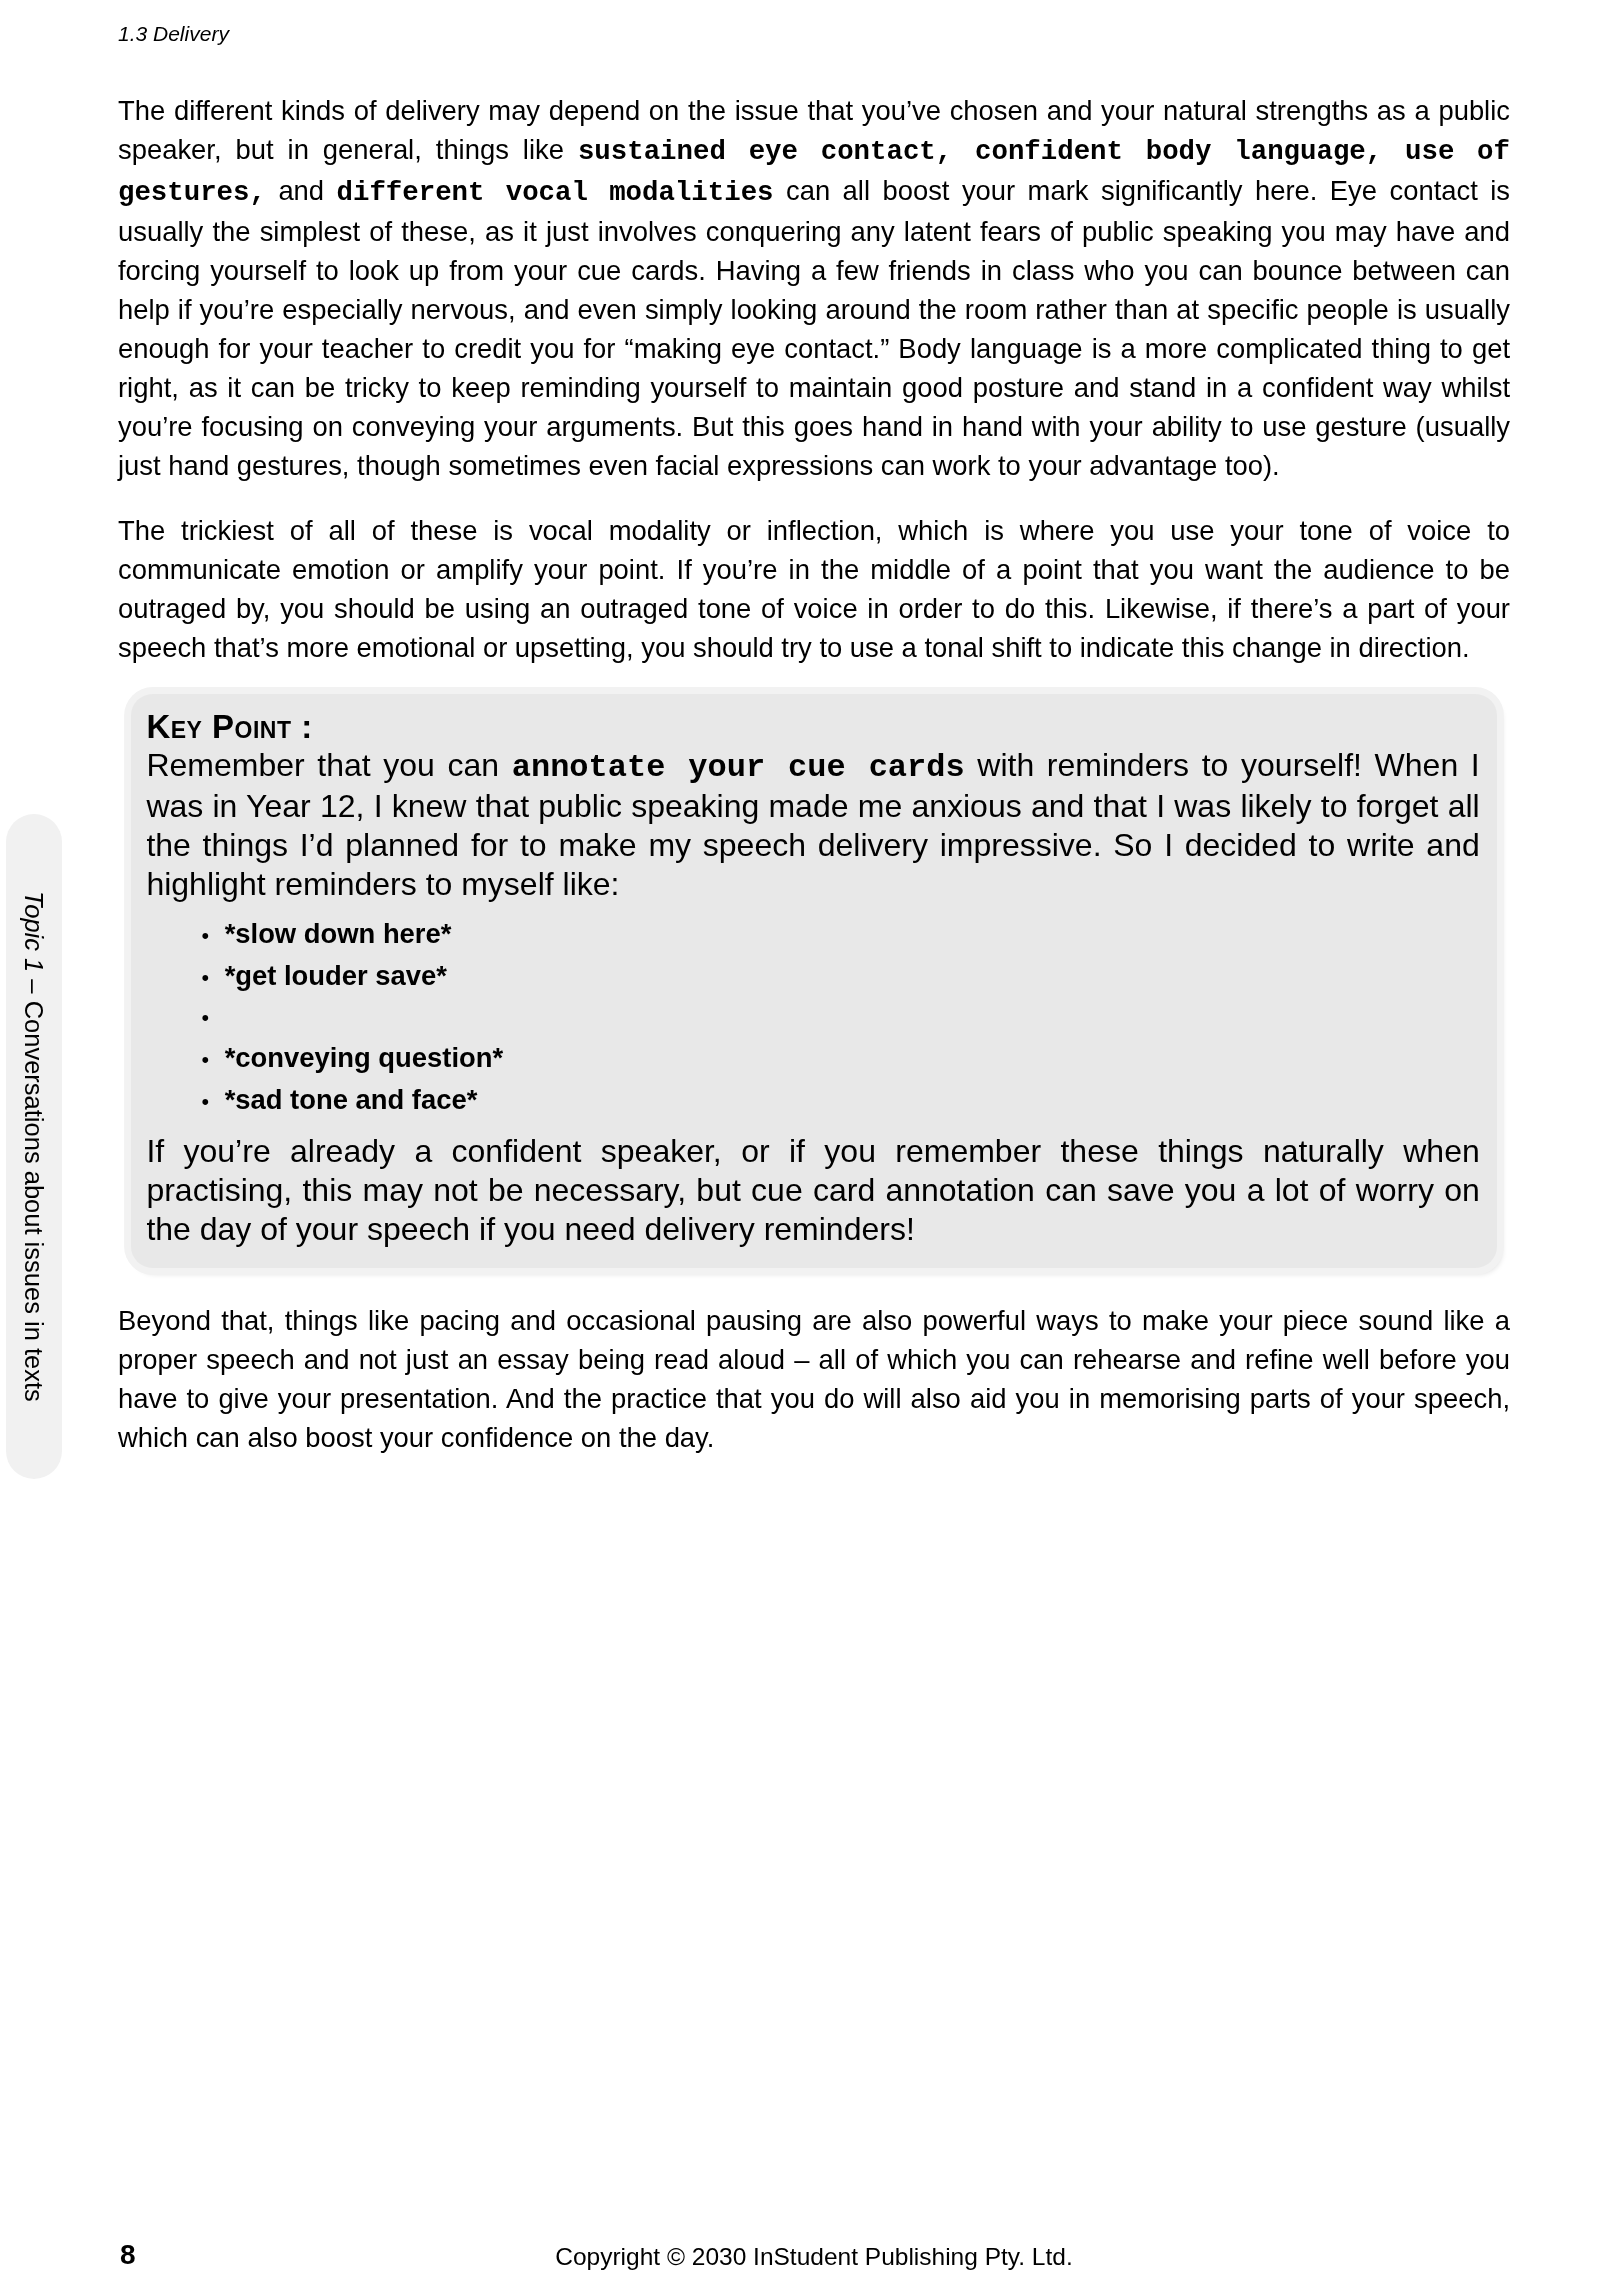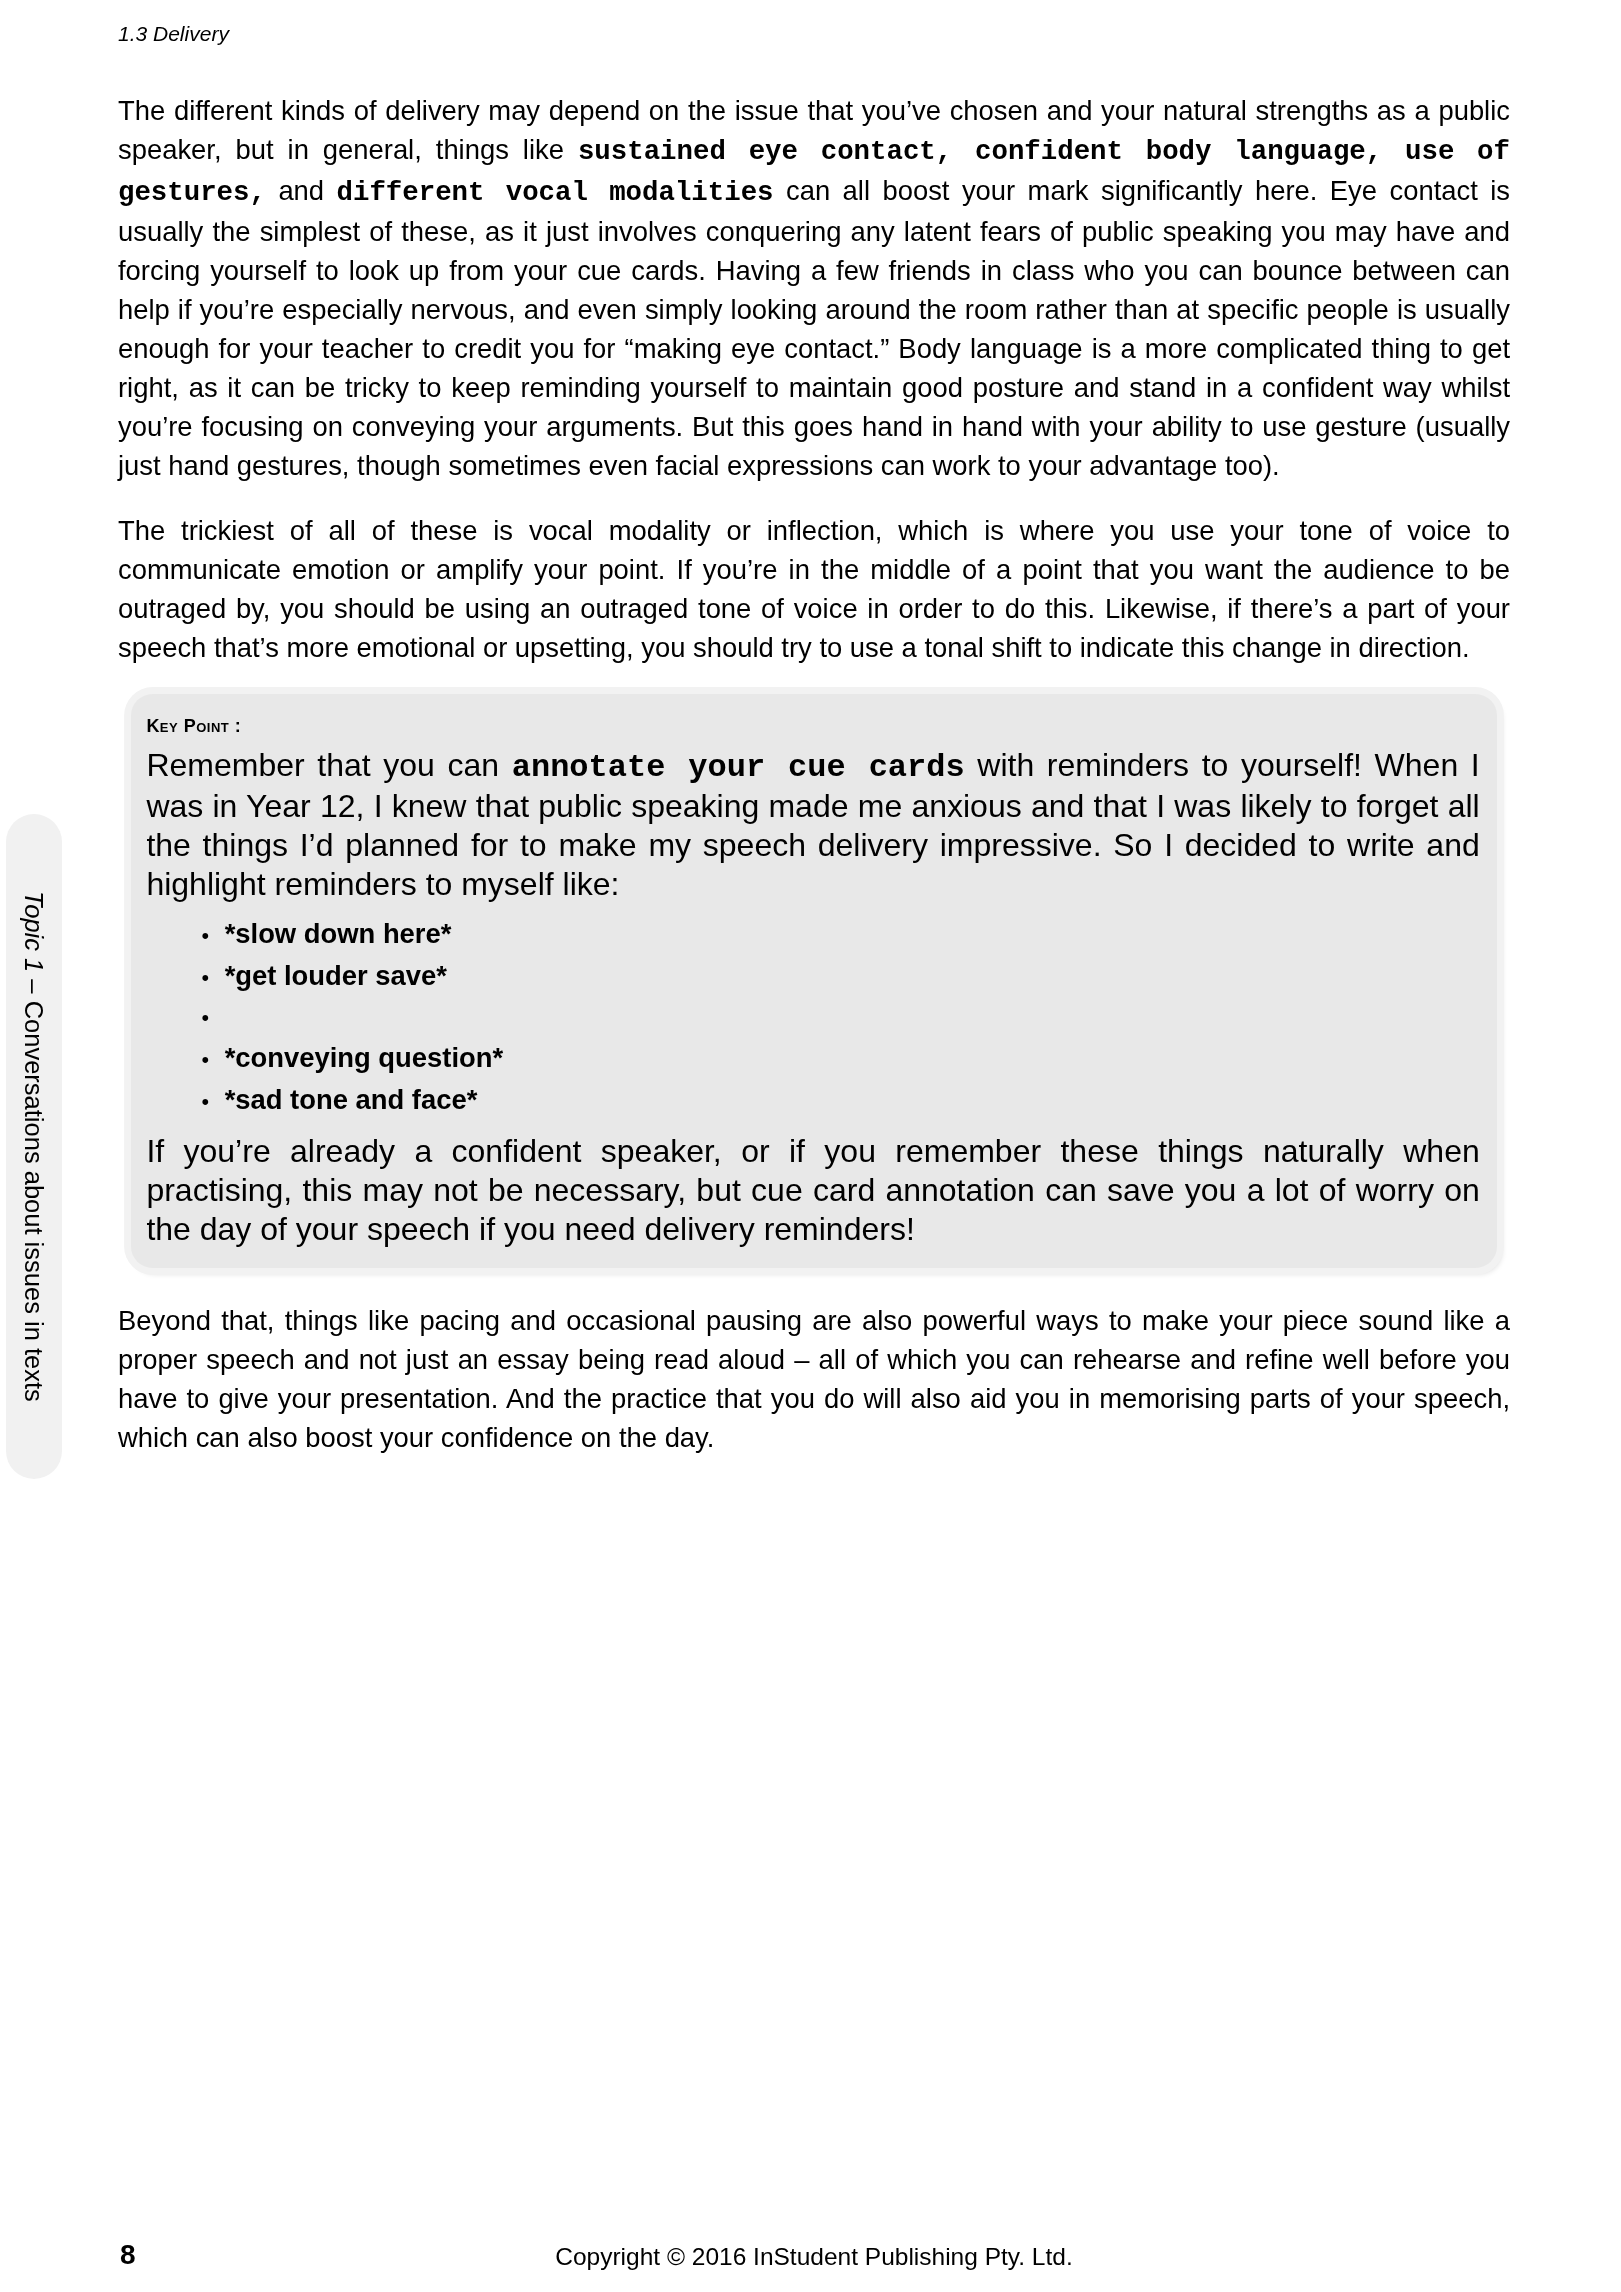--- a/index.html
+++ b/index.html
@@ -52,21 +52,21 @@
 
   
   .keypoint {
     background:var(--key-point-bg, #e8e8e8);
     border-radius:21.6px;
     margin:7.8px 12.7px 33px 12.7px;
     padding:13.7px 17.6px 19.6px 15.7px;
     box-shadow: 0 0 0 6.9px var(--key-point-halo, #f2f2f2), 3.9px 4.9px 5.9px rgba(0,0,0,0.18);
   }
   .kp-label {
-    font-size:18px;
+    font-size:33px;
     font-weight:bold;
     font-variant:small-caps;
     letter-spacing:0.5px;
     line-height:39px;
     margin:0;
   }
   .kp-intro, .kp-outro {
     font-size:32px;
     line-height:39px;
     text-align:justify;
@@ -153,15 +153,15 @@
         </li>
       </ul>
     <p class="kp-outro">If you’re already a confident speaker, or if you remember these things naturally when practising, this may not be necessary, but cue card annotation can save you a lot of worry on the day of your speech if you need delivery reminders!</p>
   </section>
 
   <p class="body-text">Beyond that, things like pacing and occasional pausing are also powerful ways to make your piece sound like a proper speech and not just an essay being read aloud – all of which you can rehearse and refine well before you have to give your presentation. And the practice that you do will also aid you in memorising parts of your speech, which can also boost your confidence on the day.</p>
 </main>
 
 <footer class="footer">
   <span class="page-number">8</span>
-  <span class="copyright">Copyright © 2016 InStudent Publishing Pty. Ltd.</span>
+  <span class="copyright">Copyright © 2030 InStudent Publishing Pty. Ltd.</span>
 </footer>
 
 
 </body></html>

